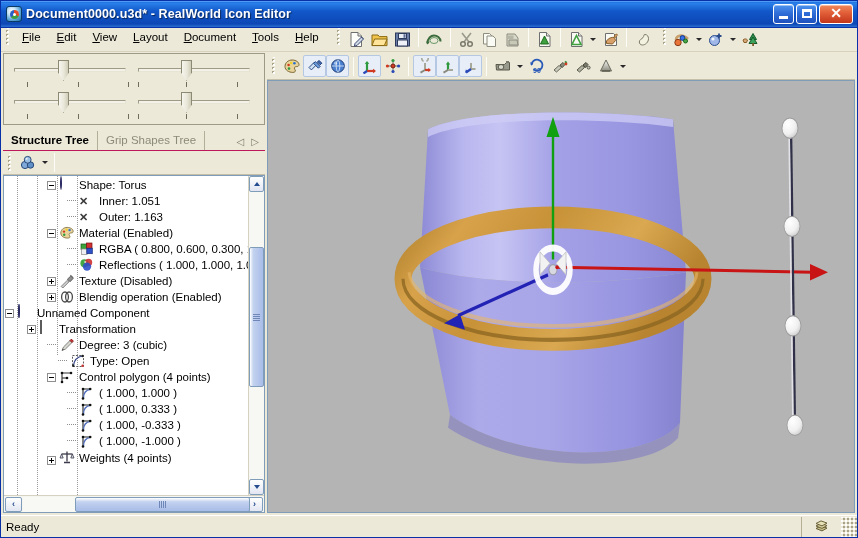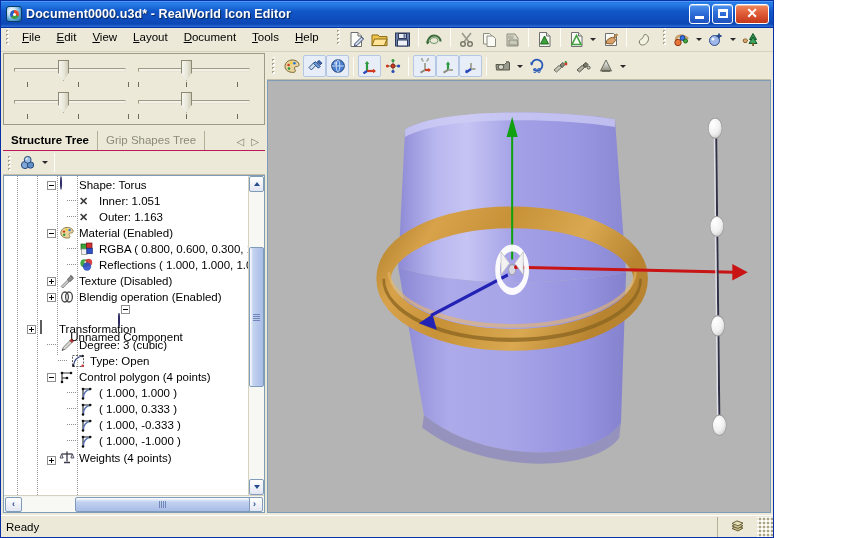--- a/index.html
+++ b/index.html
@@ -4,21 +4,21 @@
 <style>
   * { box-sizing: border-box; }
   html, body {
     margin: 0; padding: 0;
     width: 858px; height: 538px;
     overflow: hidden;
     font-family: "Liberation Sans", sans-serif;
     font-size: 11px;
   }
   #app {
-    width: 774px; height: 538px;
+    width: 858px; height: 538px;
     position: relative;
     background: #0a246a;
     border: 1px solid #0831a8;
     display: flex;
     flex-direction: column;
   }
 
   
   #titlebar {
     height: 26px;
@@ -672,21 +672,21 @@
                     <span class="tlabel">Texture (Disabled)</span>
                   </div>
                   <div class="trow" style="padding-left: 43px;">
                     <span class="texp plus"></span>
                     <span class="ticon"><svg width="16" height="16" viewBox="0 0 16 16">
                         <ellipse cx="6" cy="8" rx="3.4" ry="5" fill="none" stroke="#4a4a4a" stroke-width="1.3"></ellipse>
                         <ellipse cx="10" cy="8" rx="3.4" ry="5" fill="none" stroke="#4a4a4a" stroke-width="1.3"></ellipse>
                       </svg></span>
                     <span class="tlabel">Blendig operation (Enabled)</span>
                   </div>
-                  <div class="trow" style="padding-left: 1px; flex-direction: column;">
+                  <div class="trow" style="padding-left: 1px;">
                     <span class="texp"></span>
                     <span class="ticon"><span class="ic-comp"></span></span>
                     <span class="tlabel">Unnamed Component</span>
                   </div>
                   <div class="trow" style="padding-left: 23px;">
                     <span class="texp plus"></span>
                     <span class="ticon"><span class="ic-transform"></span></span>
                     <span class="tlabel">Transformation</span>
                   </div>
                   <div class="trow" style="padding-left: 43px;">

